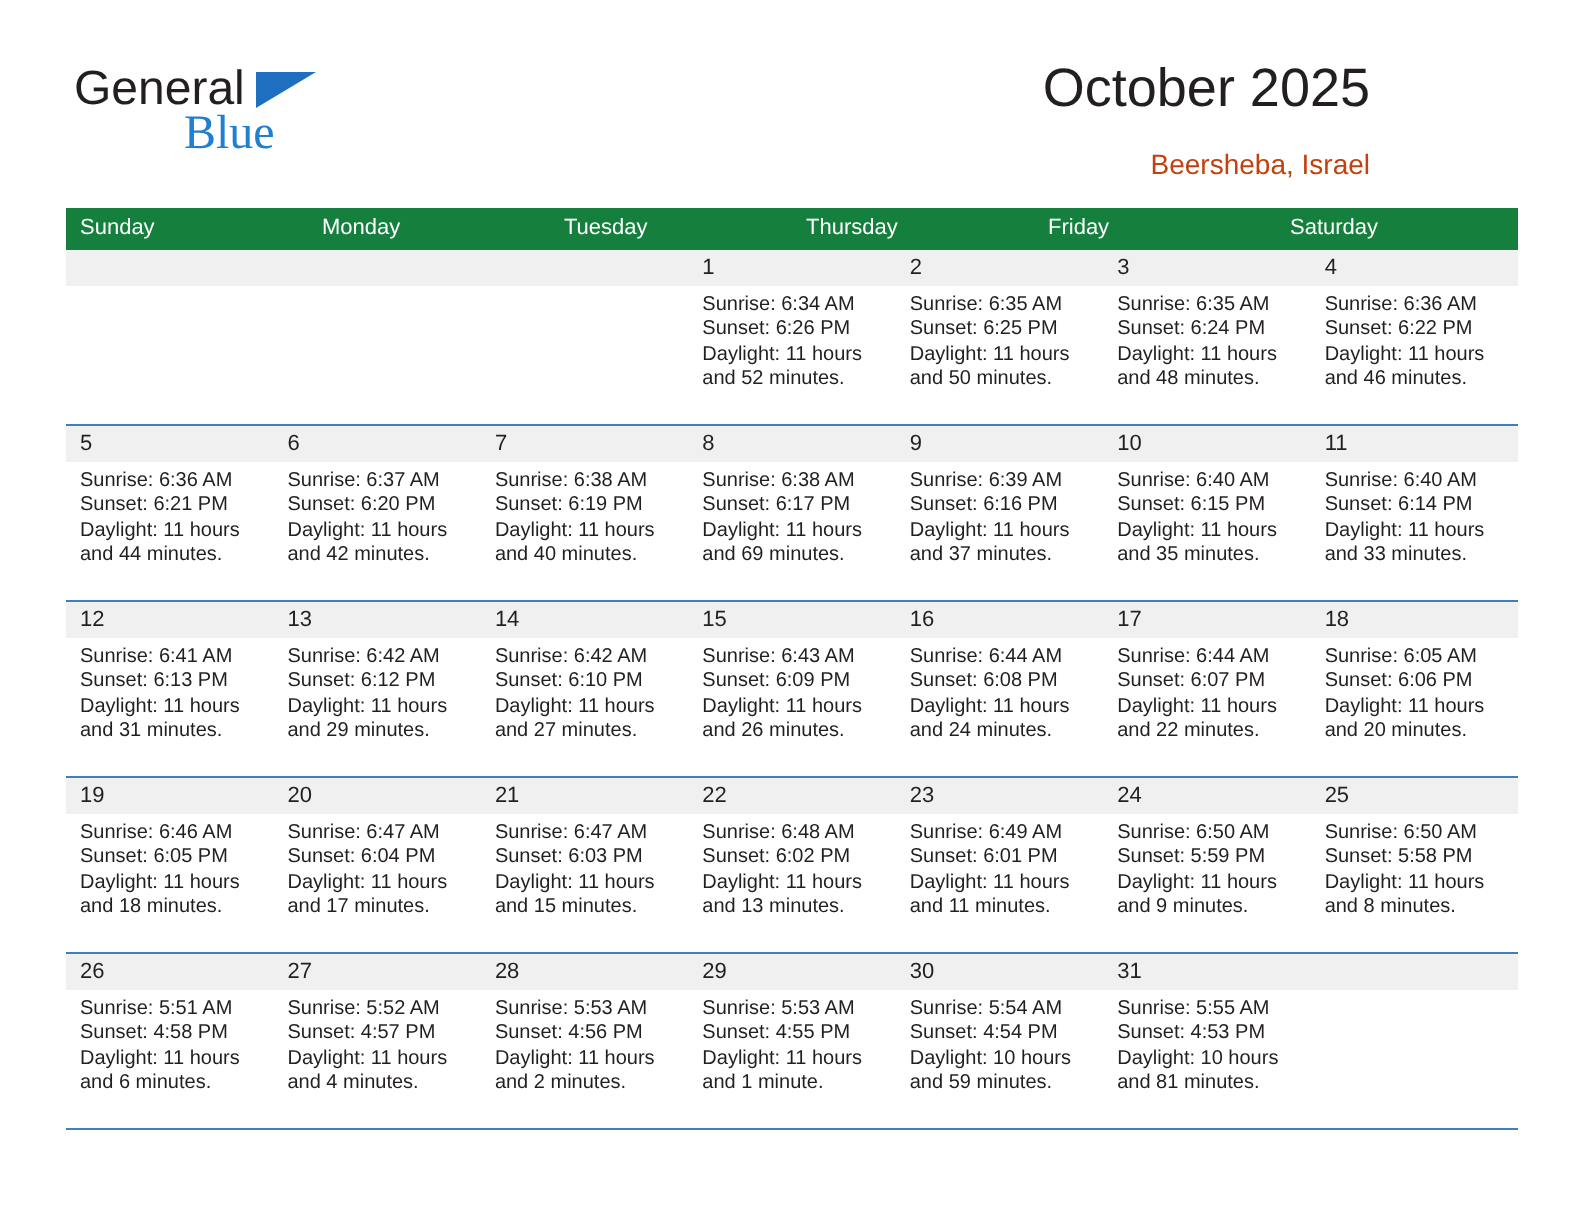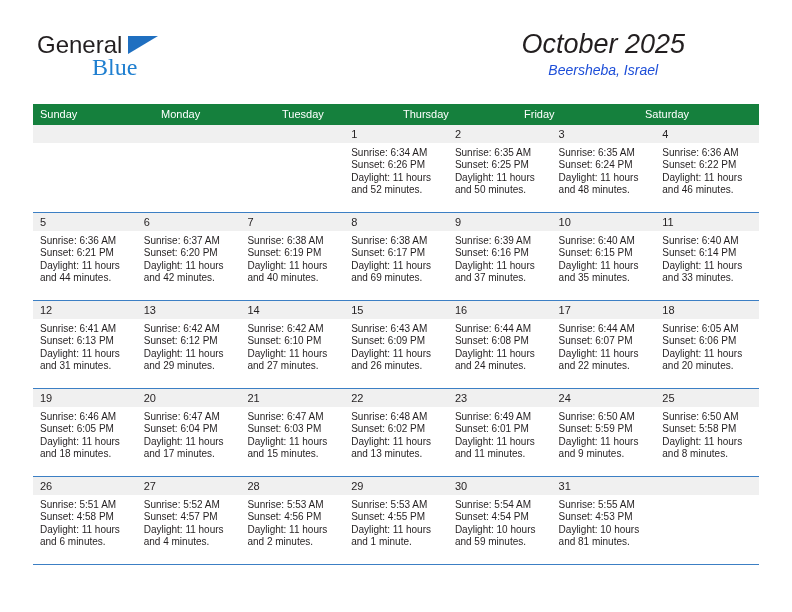--- a/index.html
+++ b/index.html
@@ -61,34 +61,33 @@
     top: 22px;
     font-size: 24px;
     color: #1f7fd0;
     line-height: 26px;
     font-family: Liberation Serif, serif;
   }
   .title-block {
     position: absolute;
     right: 0;
     top: 0;
-    text-align: center;
-    font-style: italic;
+    text-align: right;
   }
   .cal-title {
     font-size: 27px;
     color: #231f20;
     line-height: 32px;
     white-space: nowrap;
   }
   .cal-subtitle {
     font-size: 14px;
-    color: #1d4ed8;
+    color: #c2410c;
     line-height: 20px;
-    margin-top: 0;
+    margin-top: 12px;
     white-space: nowrap;
   }
 
   
   .calendar {
     position: absolute;
     left: 33px;
     top: 104px;
     width: 726px;
   }

